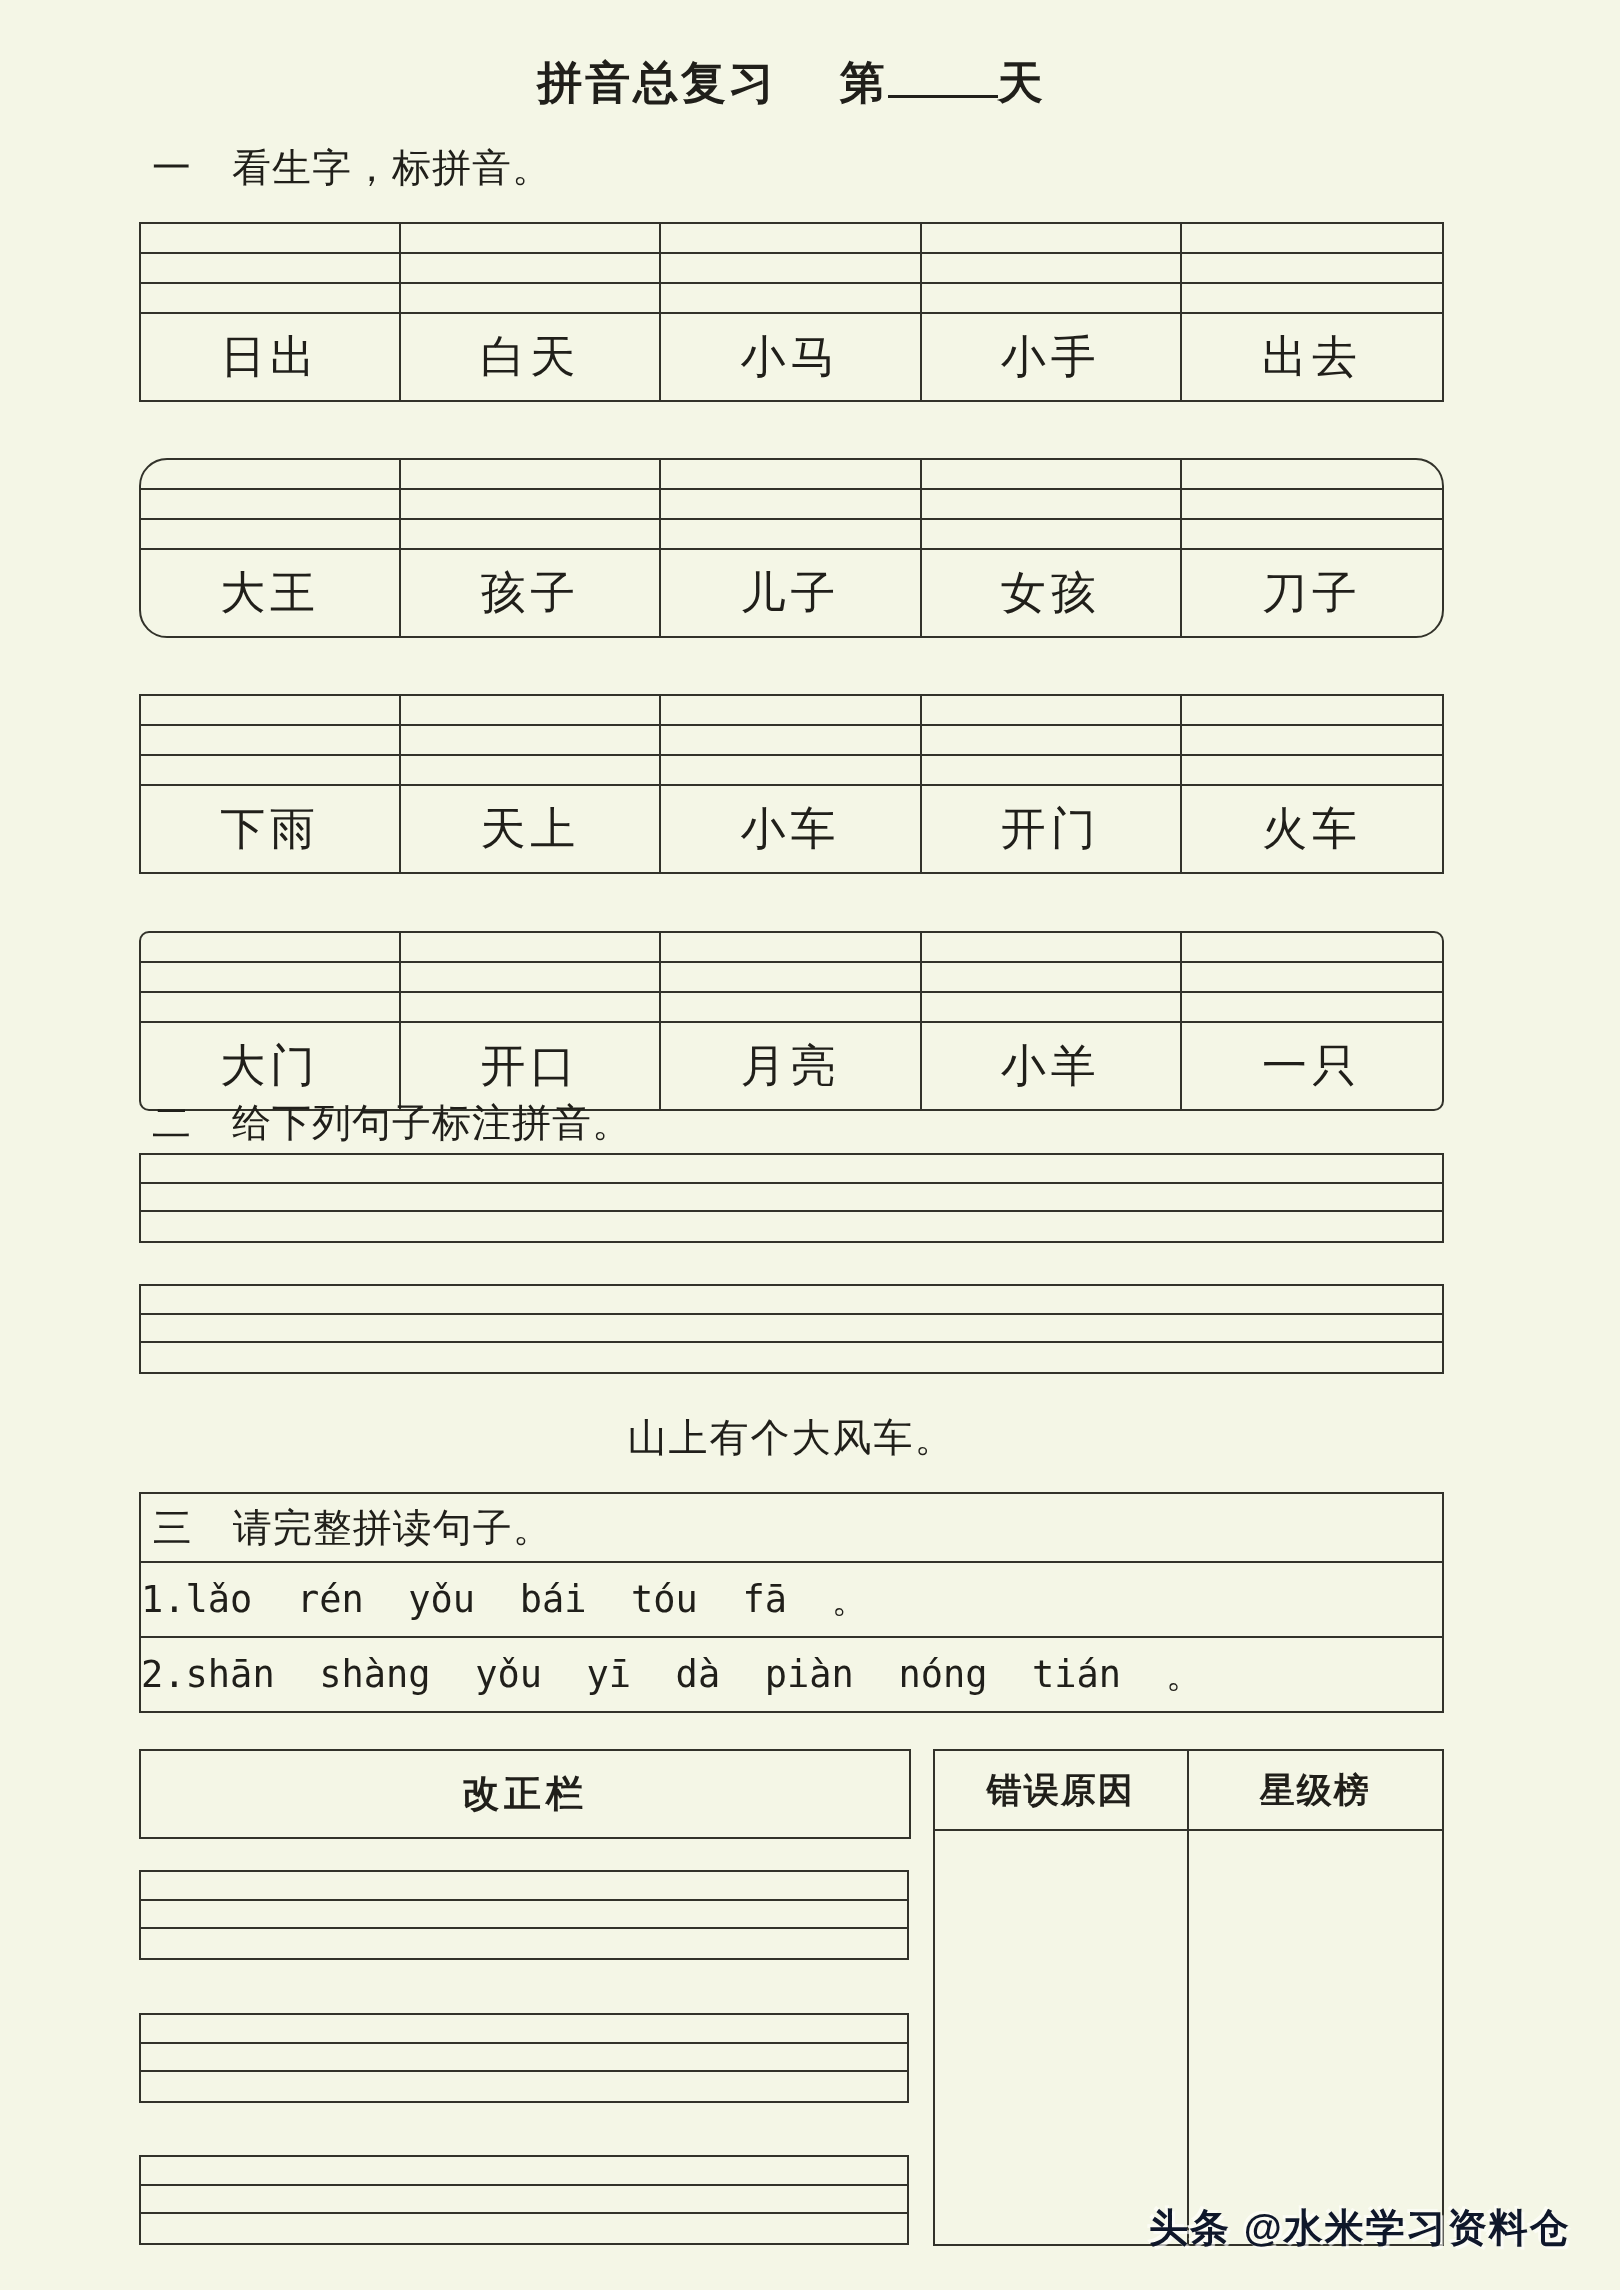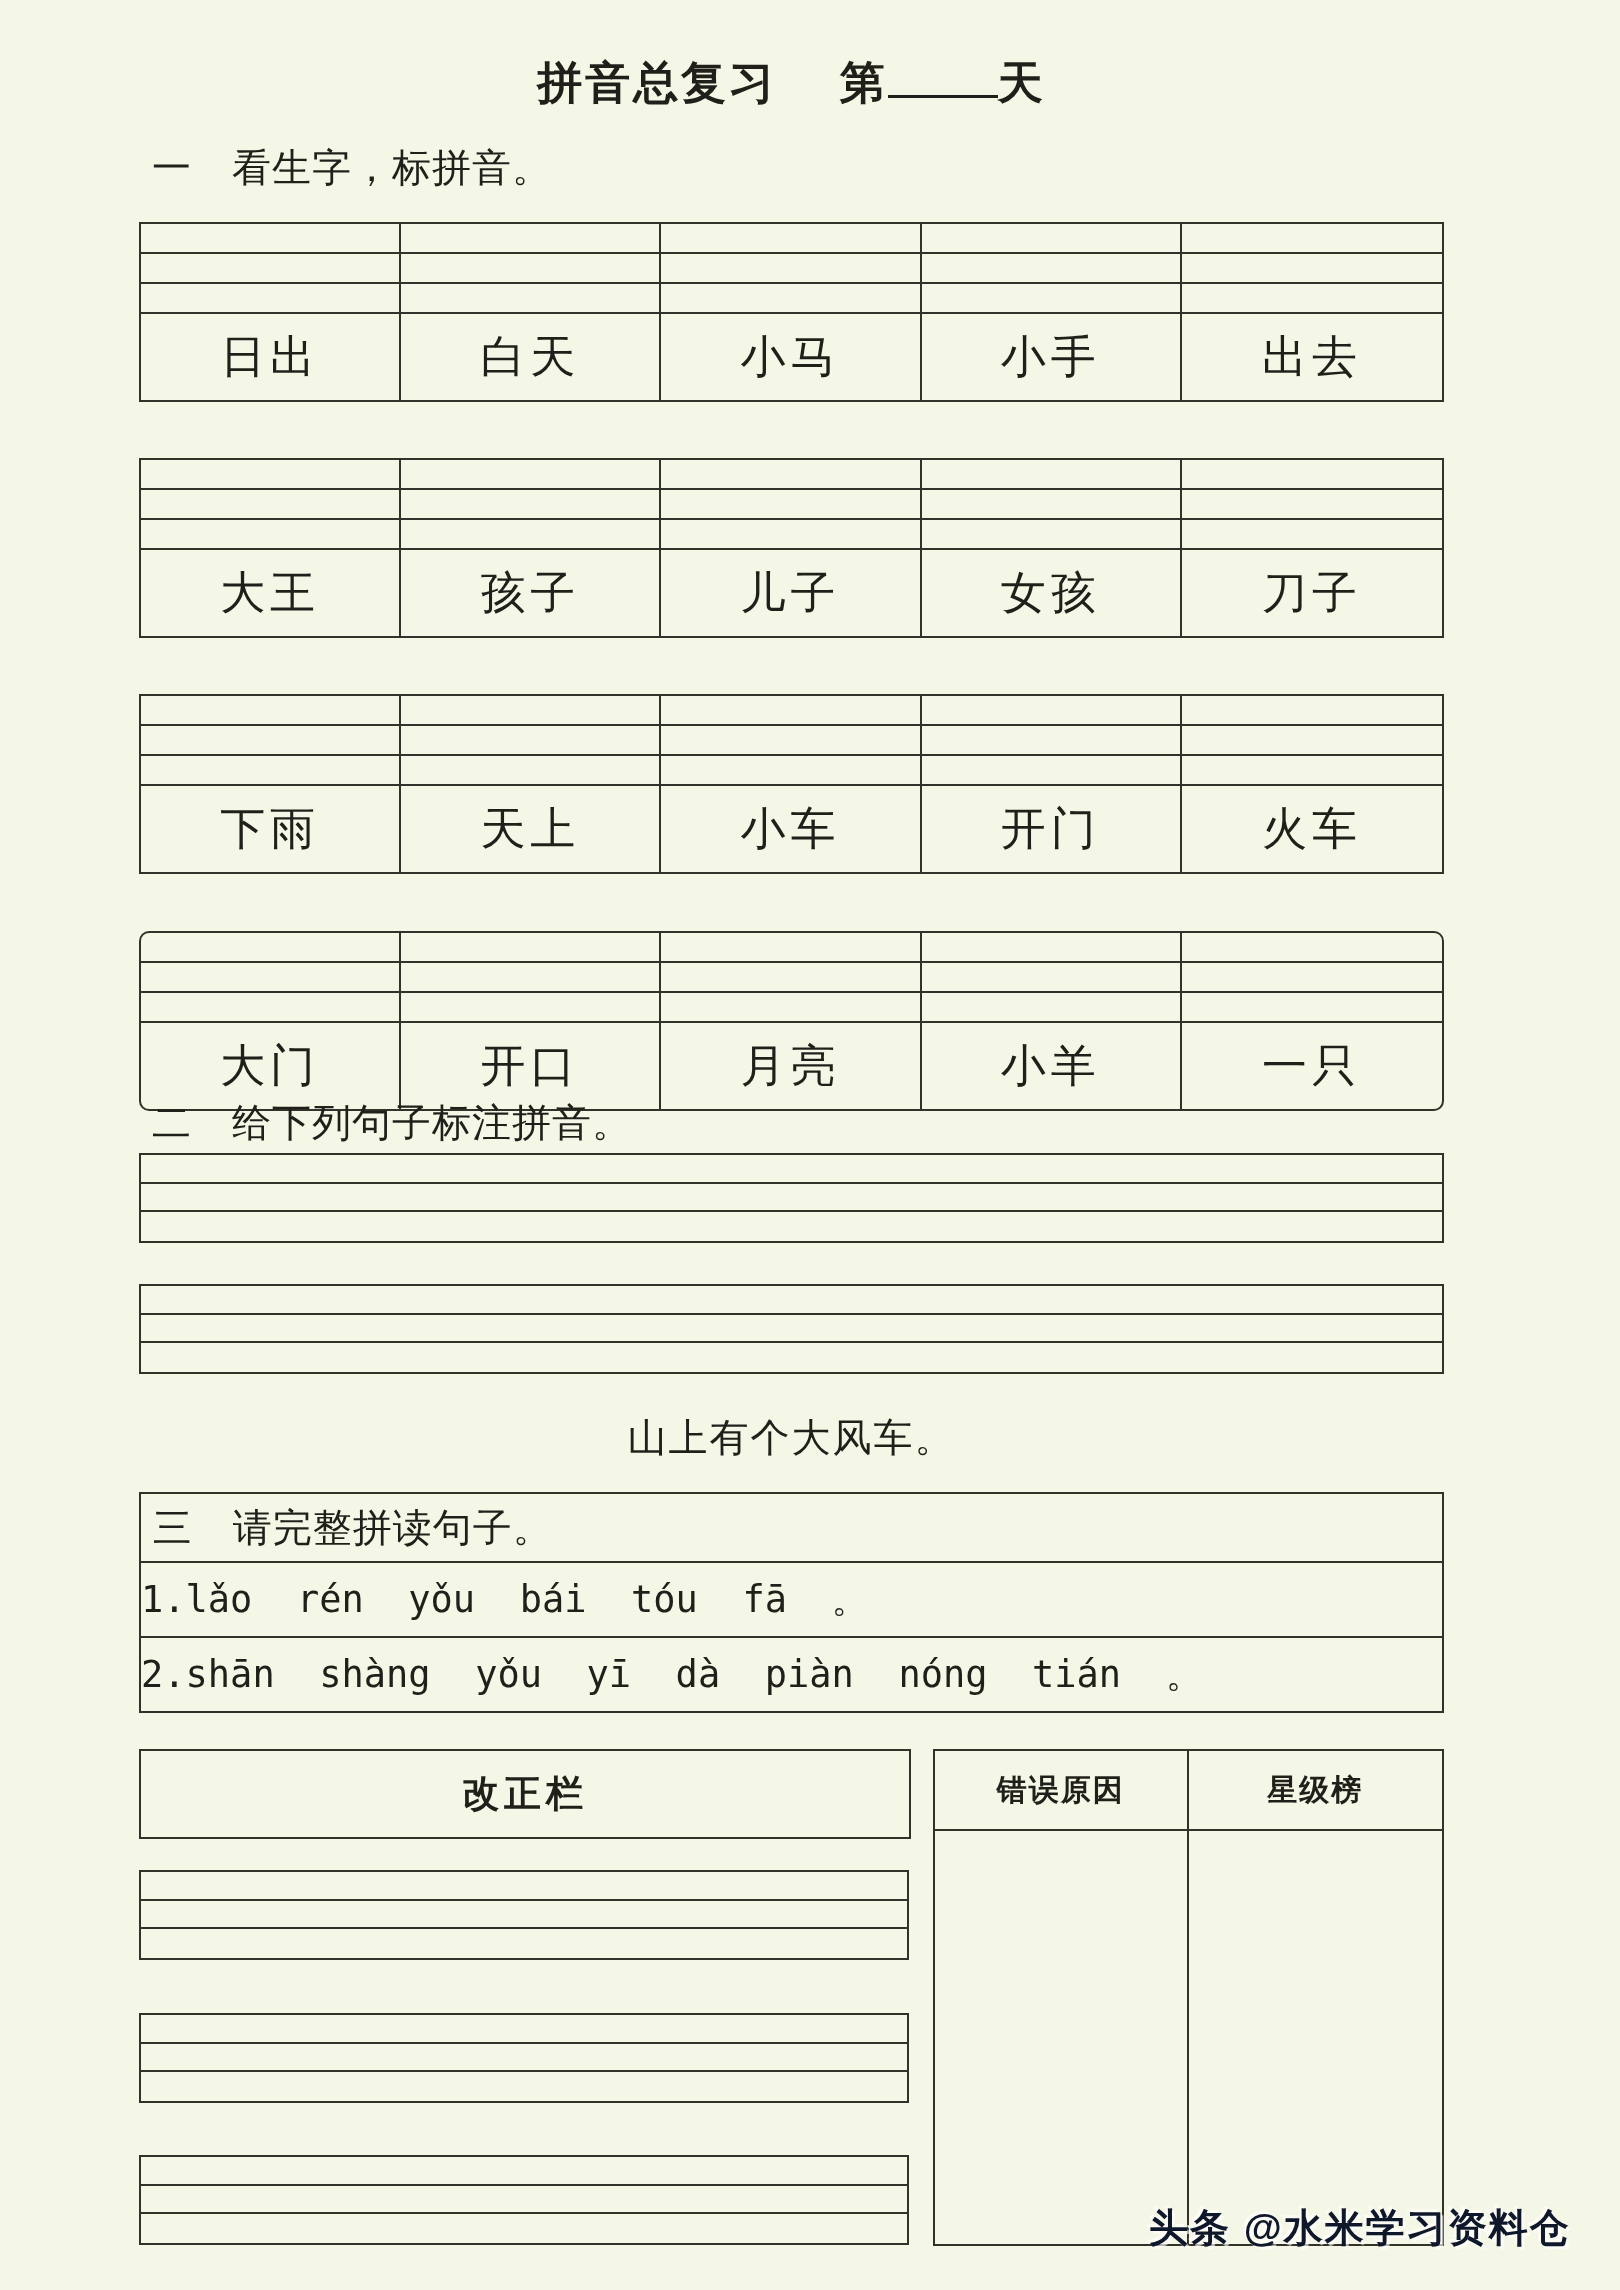--- a/index.html
+++ b/index.html
@@ -25,21 +25,21 @@
   #sec1-heading { top:141px; }
   #sec2-heading { top:1096px; }
 
   
   .word-table {
     position:absolute; left:139px; width:1305px; box-sizing:border-box;
     border:2px solid var(--line,#32322a); border-bottom-width:2.9px;
     background:var(--paper-bg,#f4f6e6);
     margin-top:24px;
   }
-  #wt1 { top:198px; } #wt2 { top:434px; } #wt3 { top:670px; } #wt4 { top:907px;border-radius:10px; }
+  #wt1 { top:198px; } #wt2 { top:434px;border-radius:28px; } #wt3 { top:670px; } #wt4 { top:907px;border-radius:10px; }
   .t-row { display:grid; grid-template-columns:repeat(5,1fr); border-bottom:2px solid var(--line,#32322a); }
   .t-row.words { border-bottom:none; }
   .t-row.thin > i { display:block; height:28px; border-right:2px solid var(--line,#32322a); }
   .t-row.thin > i:last-child { border-right:none; }
   .t-row.words > div {
     height:86px; border-right:2px solid var(--line,#32322a);
     display:flex; align-items:center; justify-content:center;
     font-size:45px; letter-spacing:4.9px;
   }
   .t-row.words > div:last-child { border-right:none; }
@@ -83,21 +83,21 @@
     font-family:"Liberation Sans",sans-serif; font-weight:bold; font-size:37px; letter-spacing:4.9px;
   }
   .err-table {
     position:absolute; left:933px; top:1749px; width:511px; height:497px; box-sizing:border-box;
     border:2px solid var(--line,#32322a);
     display:grid; grid-template-rows:80px 1fr;
   }
   .err-head {
     display:grid; grid-template-columns:1fr 1fr;
     border-bottom:2px solid var(--line,#32322a);
-    font-family:"Liberation Sans",sans-serif; font-weight:bold; font-size:30px; letter-spacing:2px;
+    font-family:"Liberation Sans",sans-serif; font-weight:bold; font-size:35px; letter-spacing:2px;
   }
   .err-head > div, .err-body > div { display:flex; align-items:center; justify-content:center; }
   .err-head > div:first-child { border-right:2px solid var(--line,#32322a); }
   .err-body { display:grid; grid-template-columns:1fr 1fr; }
   .err-body > div:first-child { border-right:2px solid var(--line,#32322a); }
 
   
   .watermark {
     position:absolute; left:1149px; top:2201px; white-space:nowrap;
     font-family:"Liberation Sans",sans-serif; font-weight:bold;

